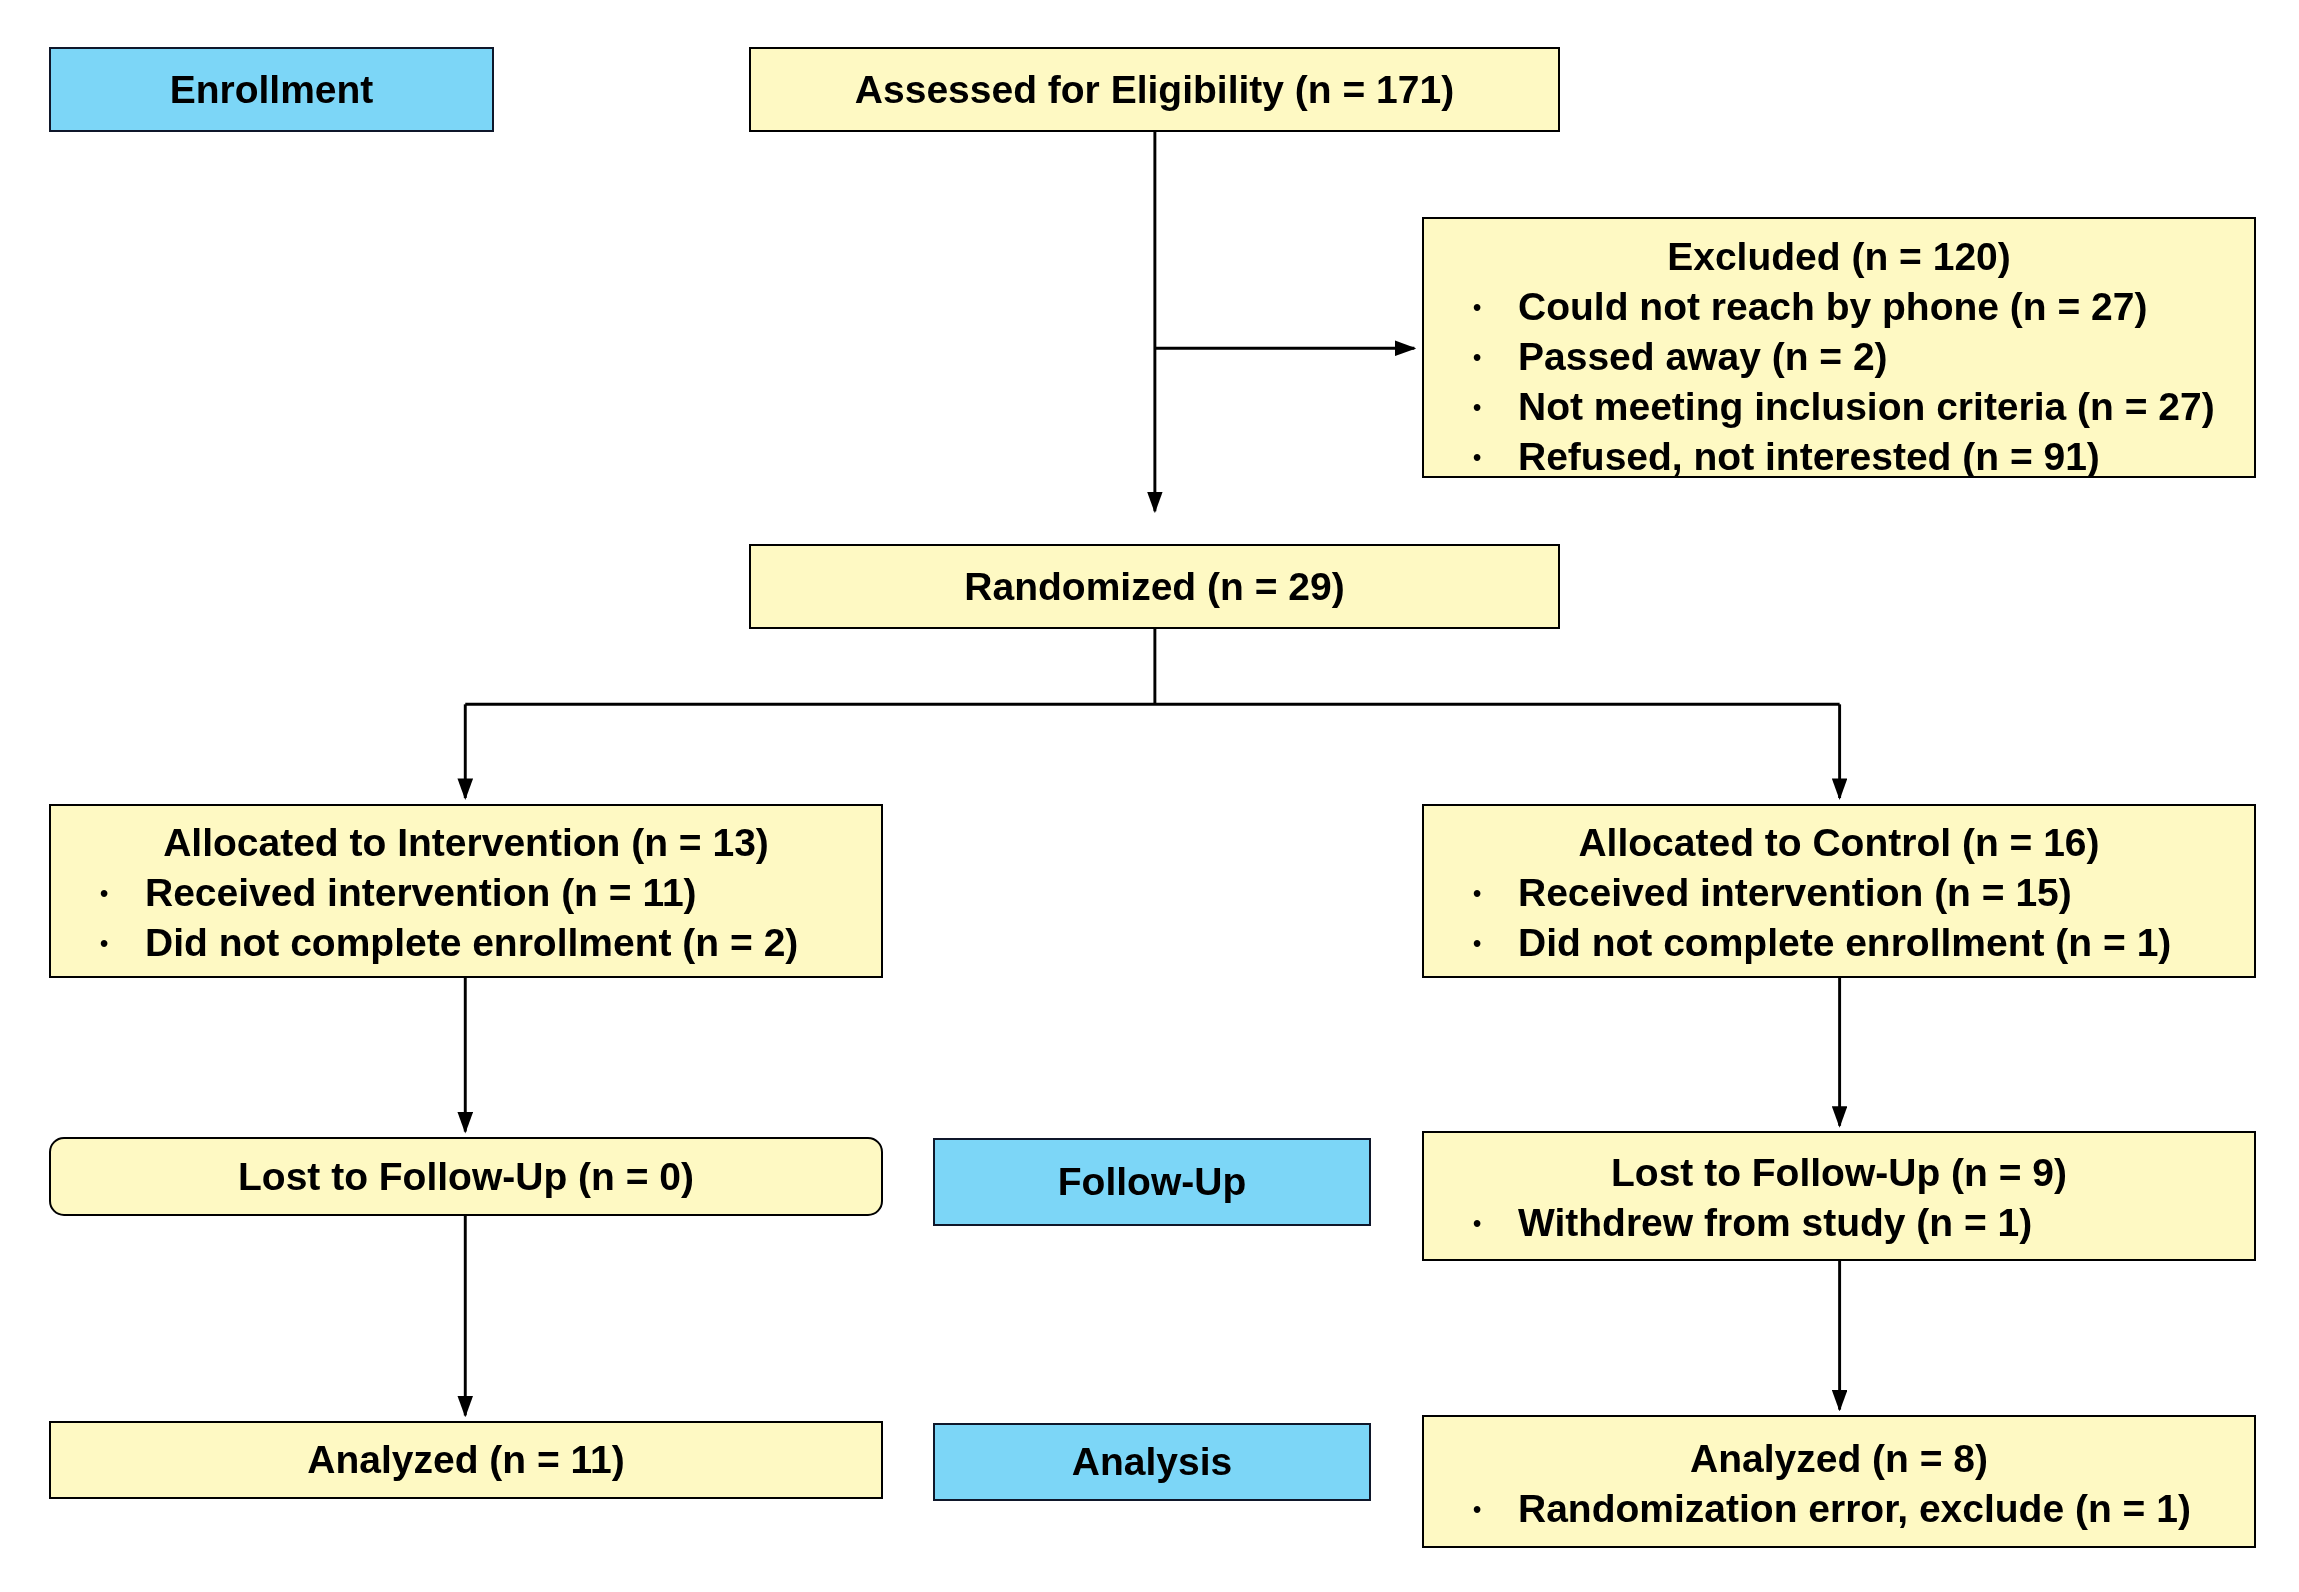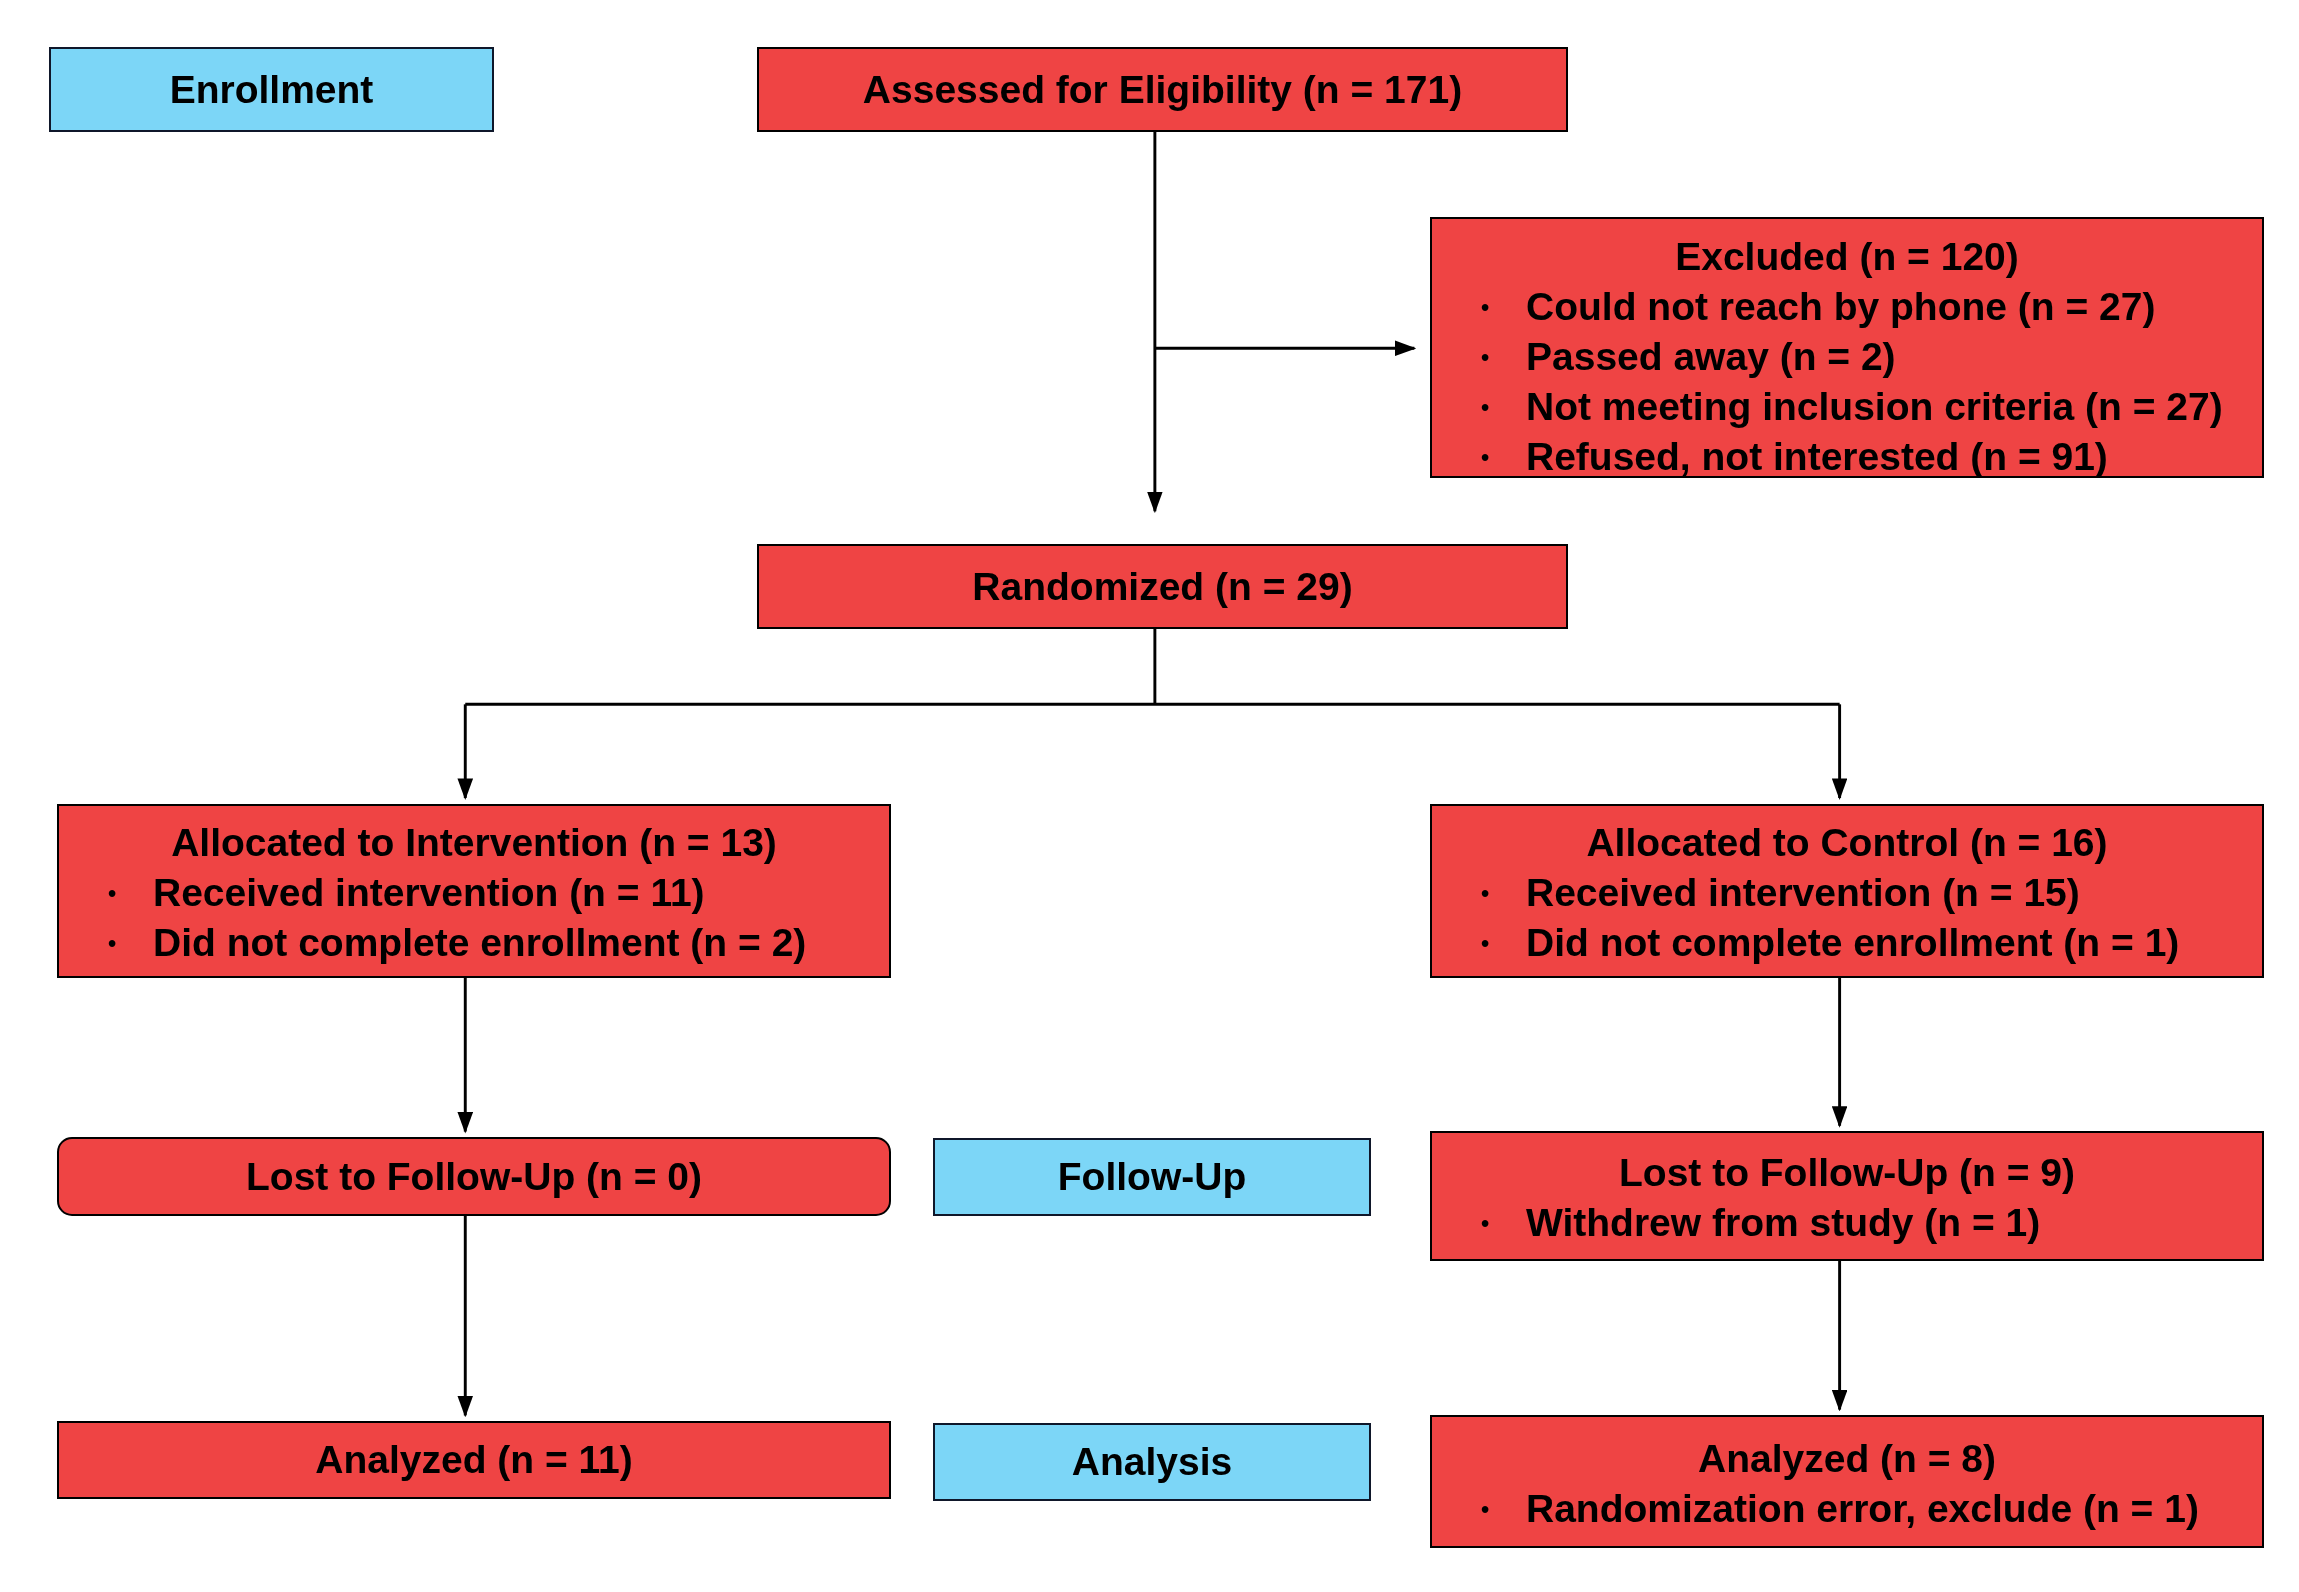--- a/index.html
+++ b/index.html
@@ -14,26 +14,25 @@
     overflow: hidden;
   }
   svg.connectors {
     position: absolute;
     left: 0; top: 0;
     width: 2300px; height: 1593px;
     z-index: 0;
   }
   .box {
     position: absolute;
-    background: #ef4444;
+    background: #fef9c3;
     border: 2.9px solid #000000;
     box-sizing: border-box;
     z-index: 1;
     font-size: 39px;
-    margin-left: 8px;
   }
   .box.single {
     display: flex;
     align-items: center;
     justify-content: center;
     text-align: center;
   }
   .stage {
     position: absolute;
     background: #7CD6F7;
@@ -68,21 +67,21 @@
   
   .pos-excluded          { left: 1422px; top: 217px;  width: 834px; height: 261px; padding-top: 13px; }
   
   .pos-randomized        { left: 749px;  top: 544px;  width: 811px; height: 85px; }
   
   .pos-alloc-left        { left: 49px;   top: 804px;  width: 834px; height: 174px; padding-top: 11.7px; }
   .pos-alloc-stage       { left: 933px;  top: 808px;  width: 438px; height: 77px; }
   .pos-alloc-right       { left: 1422px; top: 804px;  width: 834px; height: 174px; padding-top: 11.7px; }
   
   .pos-lost-left         { left: 49px;   top: 1137px; width: 834px; height: 79px; border-radius: 15px; }
-  .pos-followup-stage    { left: 933px;  top: 1138px; width: 438px; height: 78px; }
+  .pos-followup-stage    { left: 933px;  top: 1138px; width: 438px; height: 88px; }
   .pos-lost-right        { left: 1422px; top: 1131px; width: 834px; height: 130px; padding-top: 14.6px; }
   
   .pos-analyzed-left     { left: 49px;   top: 1421px; width: 834px; height: 78px; }
   .pos-analysis-stage    { left: 933px;  top: 1423px; width: 438px; height: 78px; }
   .pos-analyzed-right    { left: 1422px; top: 1415px; width: 834px; height: 133px; padding-top: 16.6px; }
 </style>
 </head>
 <body>
 
 <div class="canvas">

